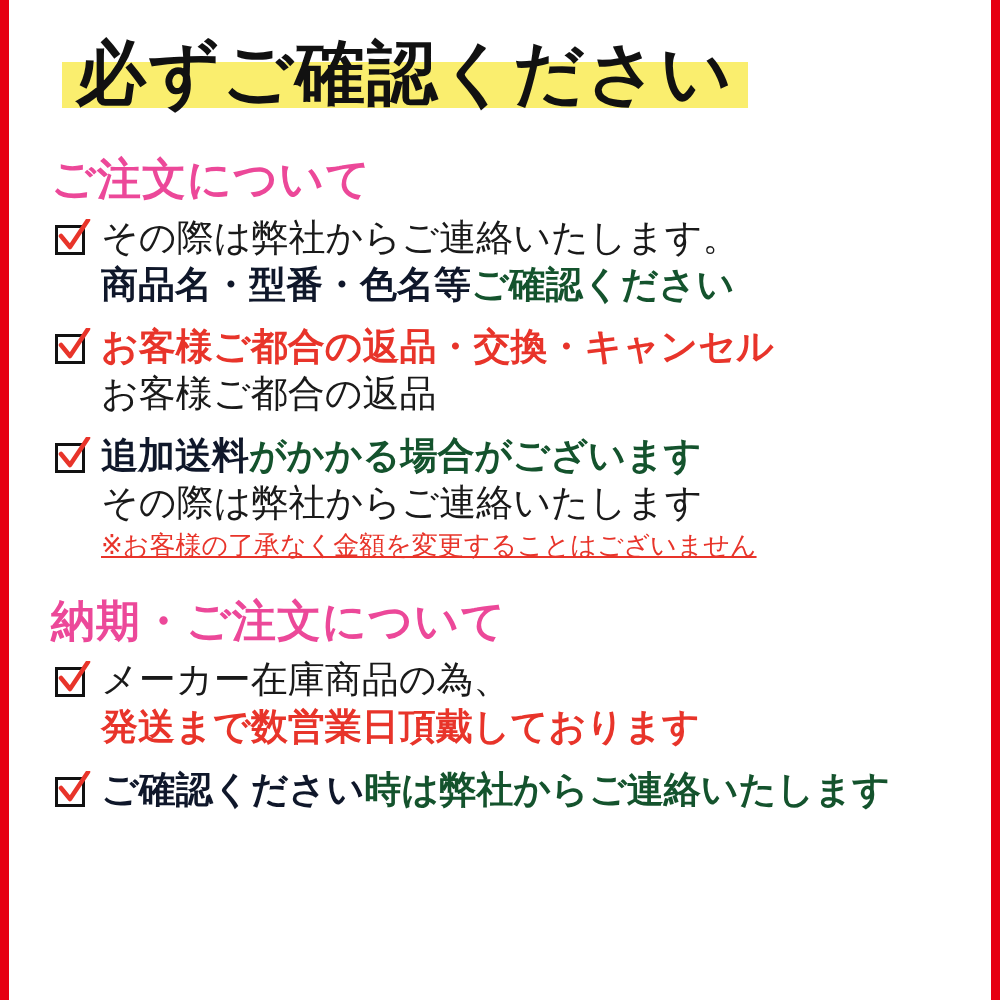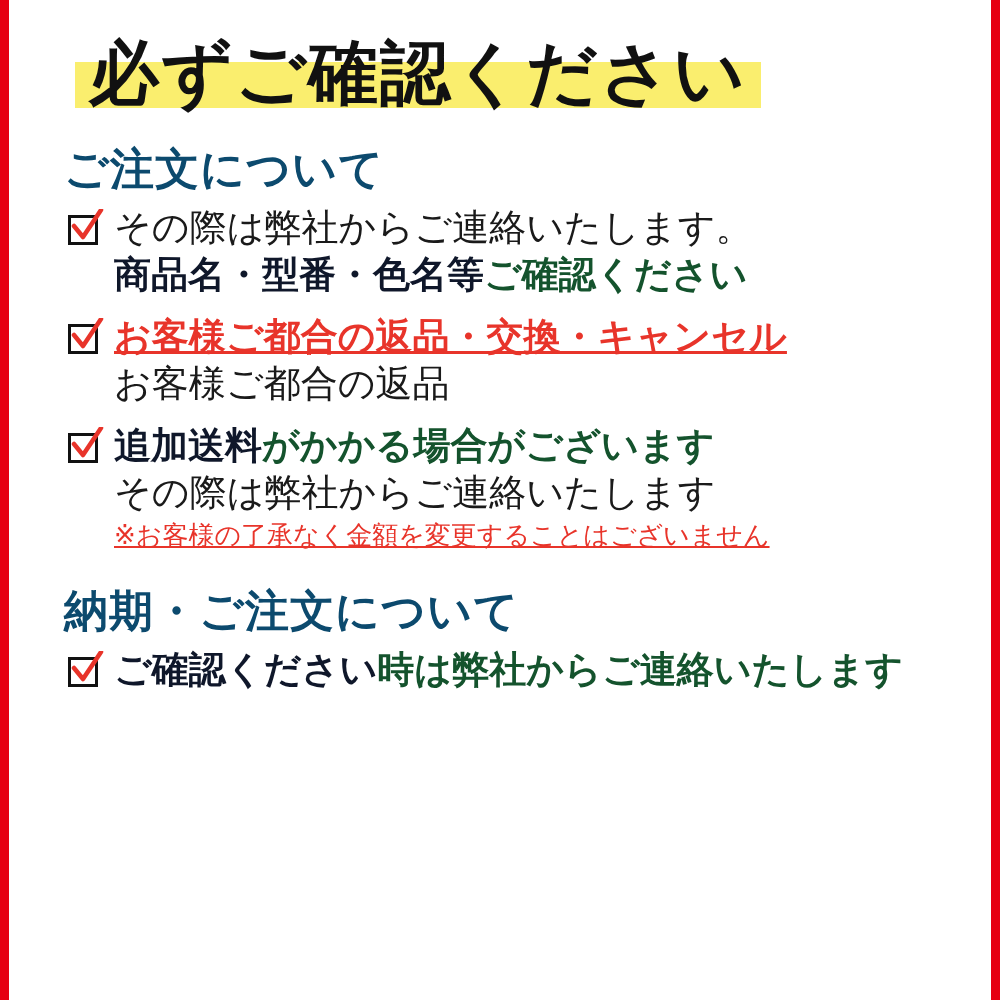--- a/index.html
+++ b/index.html
@@ -21,21 +21,21 @@
     top: 0;
     width: 9px;
     height: 1000px;
     background: #e60012;
   }
   .side-bar.left  { left: 0; }
   .side-bar.right { right: 0; }
 
   .page {
     position: absolute;
-    left: 22px;
+    left: 9px;
     top: 0;
     width: 792px;
     height: 1000px;
     box-sizing: border-box;
     padding: 0 28px;
   }
 
   
   .title-wrap {
     margin-top: 34px;
@@ -62,23 +62,23 @@
   }
   .title .txt {
     position: relative;
     z-index: 1;
   }
 
   
   .section-heading {
     font-size: 44px;
     font-weight: bold;
-    color: #0c4a6e;
+    color: #ec4899;
     letter-spacing: 1px;
-    margin: 24px 0 6px 14px;
+    margin: 34px 0 6px 14px;
   }
   .section-heading.second {
     margin-top: 30px;
   }
 
   
   .item {
     display: flex;
     align-items: flex-start;
     margin: 0 0 16px 16px;
@@ -113,21 +113,20 @@
   .line {
     font-size: 37px;
     line-height: 1.26;
     color: #1a1a1a;
     letter-spacing: 0px;
     white-space: nowrap;
   }
   .line.red {
     color: #e8342a;
     font-weight: bold;
-    text-decoration: underline;
   }
   .line.mixed .r {
     color: #0f172a;
     font-weight: bold;
   }
   .line.mixed .k {
     color: #14532d;
     font-weight: bold;
   }
   .note {
@@ -191,20 +190,32 @@
     </div>
     <div class="lines">
       <div class="line mixed"><span class="r">追加送料</span><span class="k">がかかる場合がございます</span></div>
       <div class="line">その際は弊社からご連絡いたします</div>
       <div class="note">※お客様の了承なく金額を変更することはございません</div>
     </div>
   </div>
 
   <div class="section-heading second">納期・ご注文について</div>
 
+  <div class="item">
+    <div class="check">
+      <div class="box"></div>
+      <svg class="tick" viewBox="0 0 34 36">
+        <path d="M4 17 L13 28 L31 1" fill="none" stroke="#e8342a" stroke-width="4.5" stroke-linecap="round" stroke-linejoin="round"></path>
+      </svg>
+    </div>
+    <div class="lines">
+      <div class="line">メーカー在庫商品の為、</div>
+      <div class="line red">発送まで数営業日頂戴しております</div>
+    </div>
+  </div>
 
   <div class="item">
     <div class="check">
       <div class="box"></div>
       <svg class="tick" viewBox="0 0 34 36">
         <path d="M4 17 L13 28 L31 1" fill="none" stroke="#e8342a" stroke-width="4.5" stroke-linecap="round" stroke-linejoin="round"></path>
       </svg>
     </div>
     <div class="lines">
       <div class="line mixed"><span class="r">ご確認ください</span><span class="k">時は弊社からご連絡いたします</span></div>

